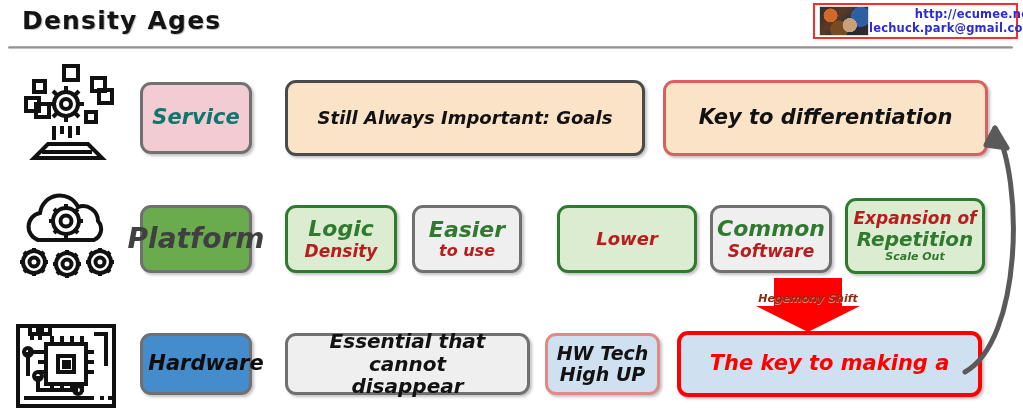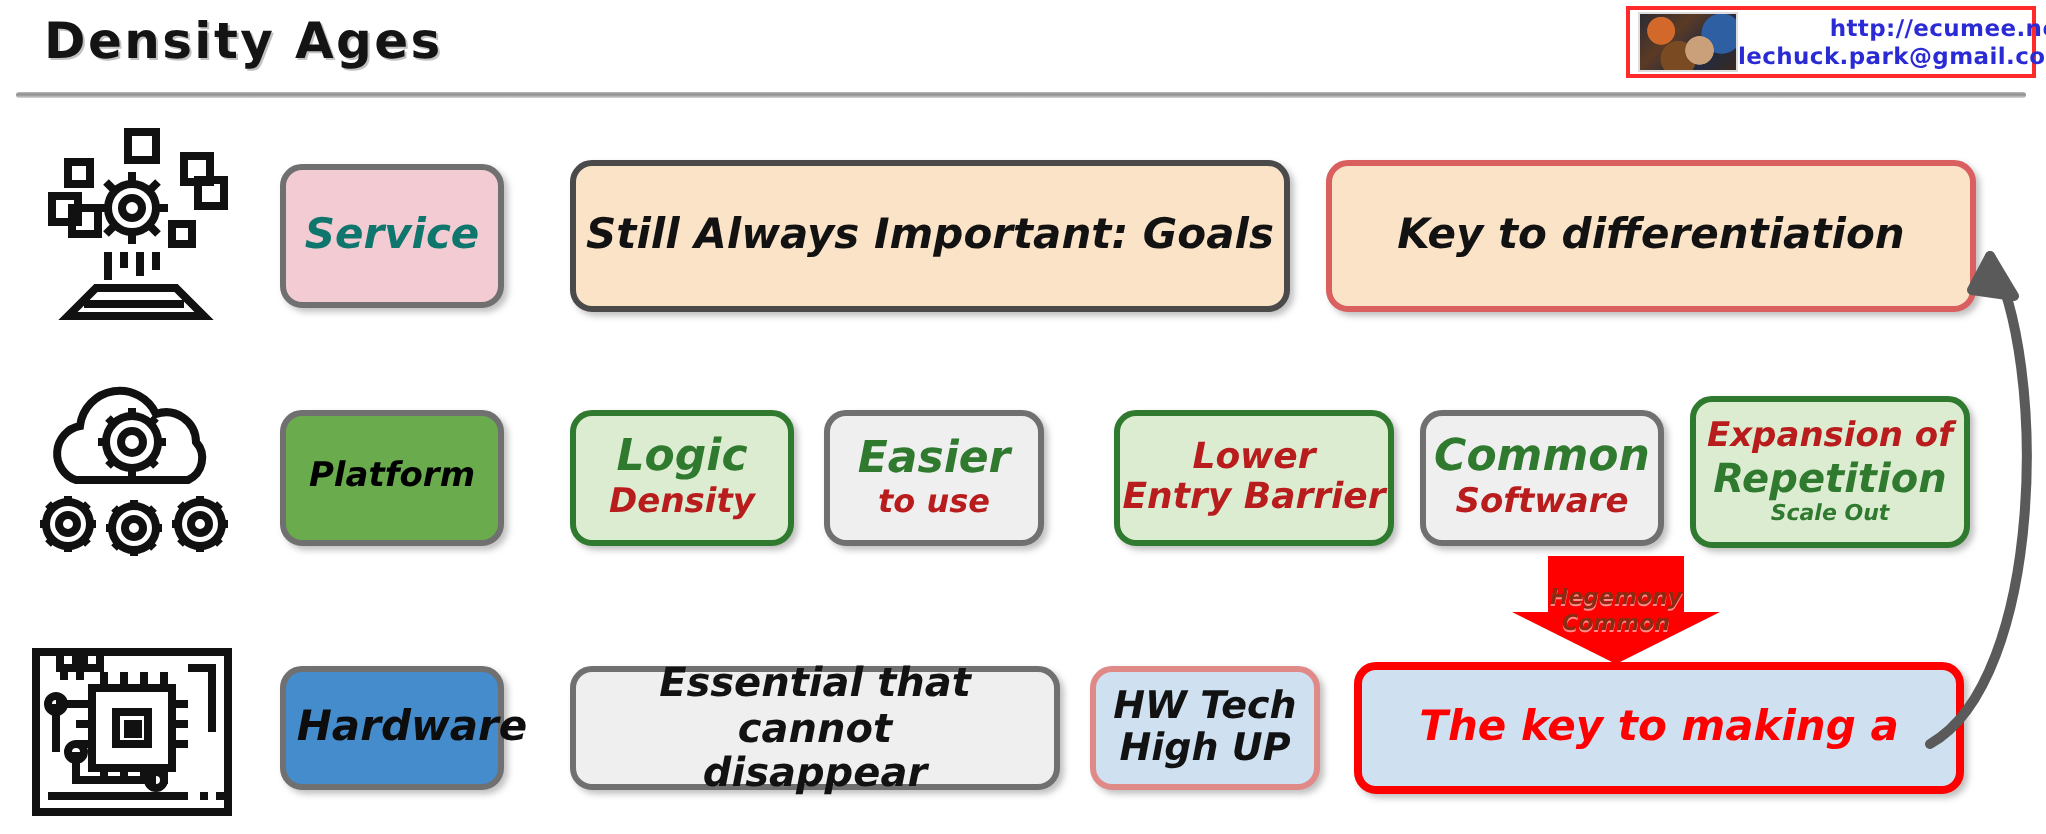--- a/index.html
+++ b/index.html
@@ -65,25 +65,25 @@
     font-style:italic;font-weight:bold;
     box-shadow:2px 2px 3px rgba(90,90,90,.38);
     line-height:1.12;
   }
   .box .l1{display:block;}
   .box .l2{display:block;}
   .box .l3{display:block;}
 
   
   .lbl-service{background:#f2ccd2;border:3px solid #707070;color:#0f766e;font-size:21px;}
-  .lbl-platform{background:#6aab4e;border:3px solid #707070;color:#000000;font-size:17px;}
+  .lbl-platform{background:#6aab4e;border:3px solid #707070;color:#404040;font-size:28px;}
   .lbl-hardware{background:#448ccb;border:3px solid #707070;color:#0d0d0d;font-size:21px;padding-left:20px;}
 
   
-  .bx-goals{background:#fbe3c8;border:3px solid #4a4a4a;color:#121212;font-size:21px;}
+  .bx-goals{background:#fbe3c8;border:3px solid #4a4a4a;color:#121212;font-size:18px;}
   .bx-diff{background:#fbe3c8;border:3px solid #d9605f;color:#121212;font-size:21px;}
 
   
   .bx-green{background:#dcecd0;border:3px solid #2f7a2f;}
   .bx-gray{background:#efefef;border:3px solid #707070;}
   .grn{color:#2f7a2f;}
   .blk{color:#b91c1c;}
 
   
   .bx-essential{background:#efefef;border:3px solid #707070;color:#121212;font-size:20px;}
@@ -200,39 +200,38 @@
     <span class="l2 blk" style="font-size:17px;">Density</span>
   </div>
 
   <div class="box bx-gray" style="left:412px;top:205px;width:110px;height:68px;">
     <span class="l1 grn" style="font-size:22px;">Easier</span>
     <span class="l2 blk" style="font-size:16px;">to use</span>
   </div>
 
   <div class="box bx-green" style="left:557px;top:205px;width:140px;height:68px;">
     <span class="l1 blk" style="font-size:18px;">Lower</span>
-    <span class="l2 blk" style="font-size:18px;">Entry Barrier</span>
   </div>
 
   <div class="box bx-gray" style="left:710px;top:205px;width:122px;height:68px;">
     <span class="l1 grn" style="font-size:22px;">Common</span>
     <span class="l2 blk" style="font-size:17px;">Software</span>
   </div>
 
   <div class="box bx-green" style="left:845px;top:198px;width:140px;height:76px;">
     <span class="l1 blk" style="font-size:17px;">Expansion of</span>
     <span class="l2 grn" style="font-size:20px;">Repetition</span>
     <span class="l3 grn" style="font-size:11px;">Scale Out</span>
   </div>
 
   <div class="heg-wrap">
     <svg width="120" height="54" viewBox="0 0 120 54">
       <path d="M26 0 H94 V28 H112 L60 54 L8 28 H26 Z" fill="#ff0000"></path>
     </svg>
-    <div class="heg-label">Hegemony Common</div>
+    <div class="heg-label">Hegemony Shift</div>
   </div>
 
   <div class="box lbl-hardware" style="left:140px;top:333px;width:112px;height:62px;">
     <span class="l1">Hardware</span>
   </div>
 
   <div class="box bx-essential" style="left:285px;top:333px;width:245px;height:62px;">
     <span class="l1">Essential that cannot</span>
     <span class="l2">disappear</span>
   </div>

